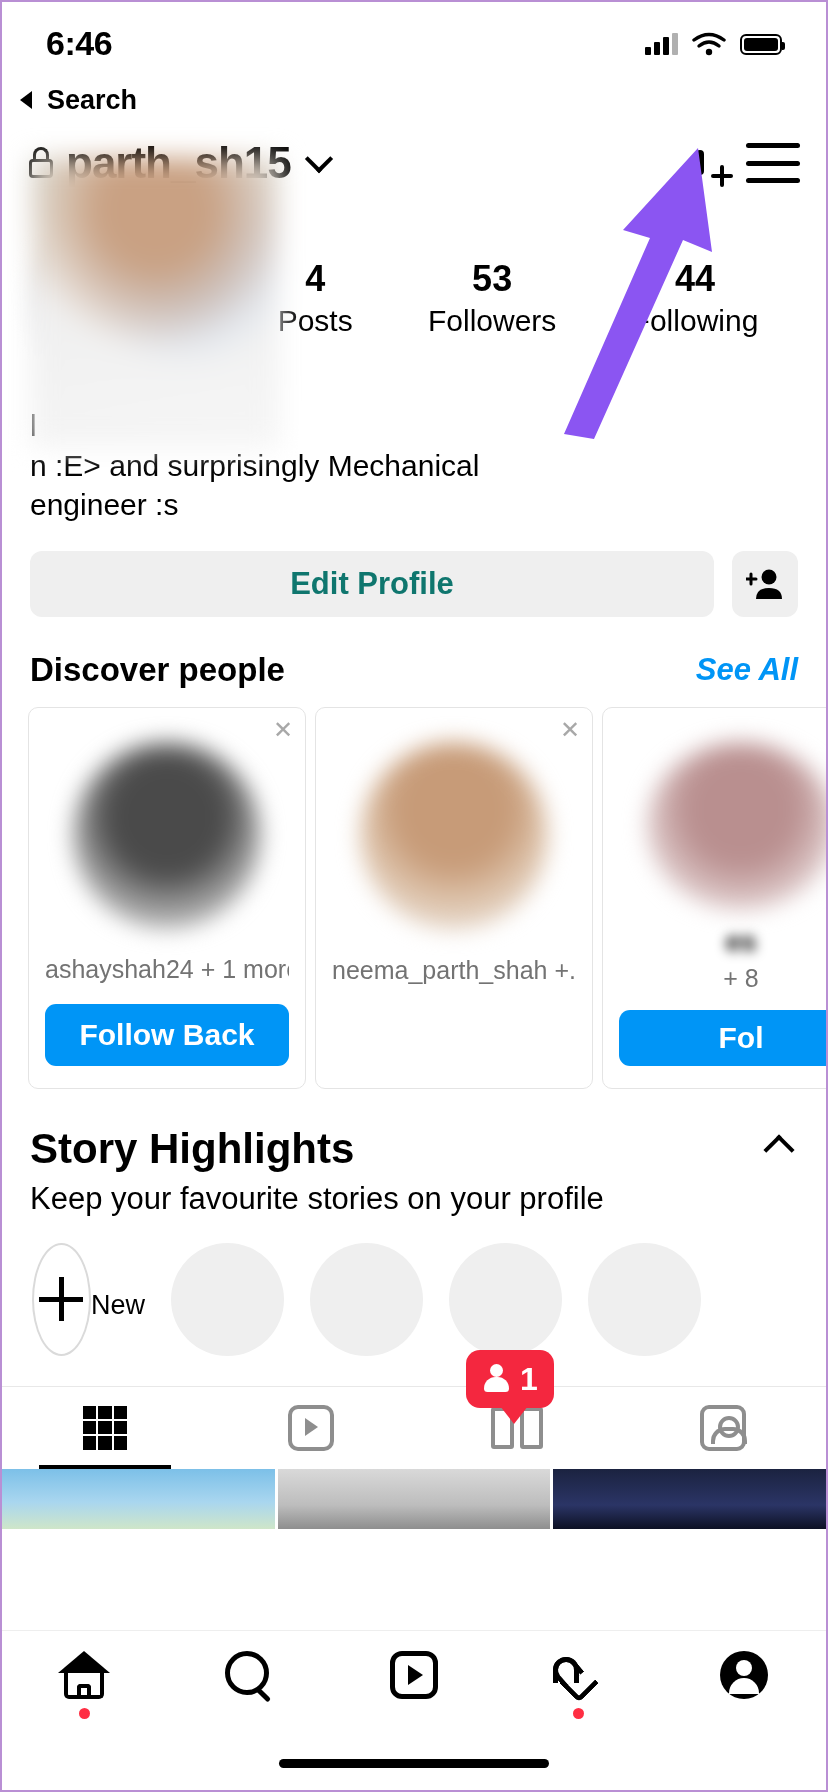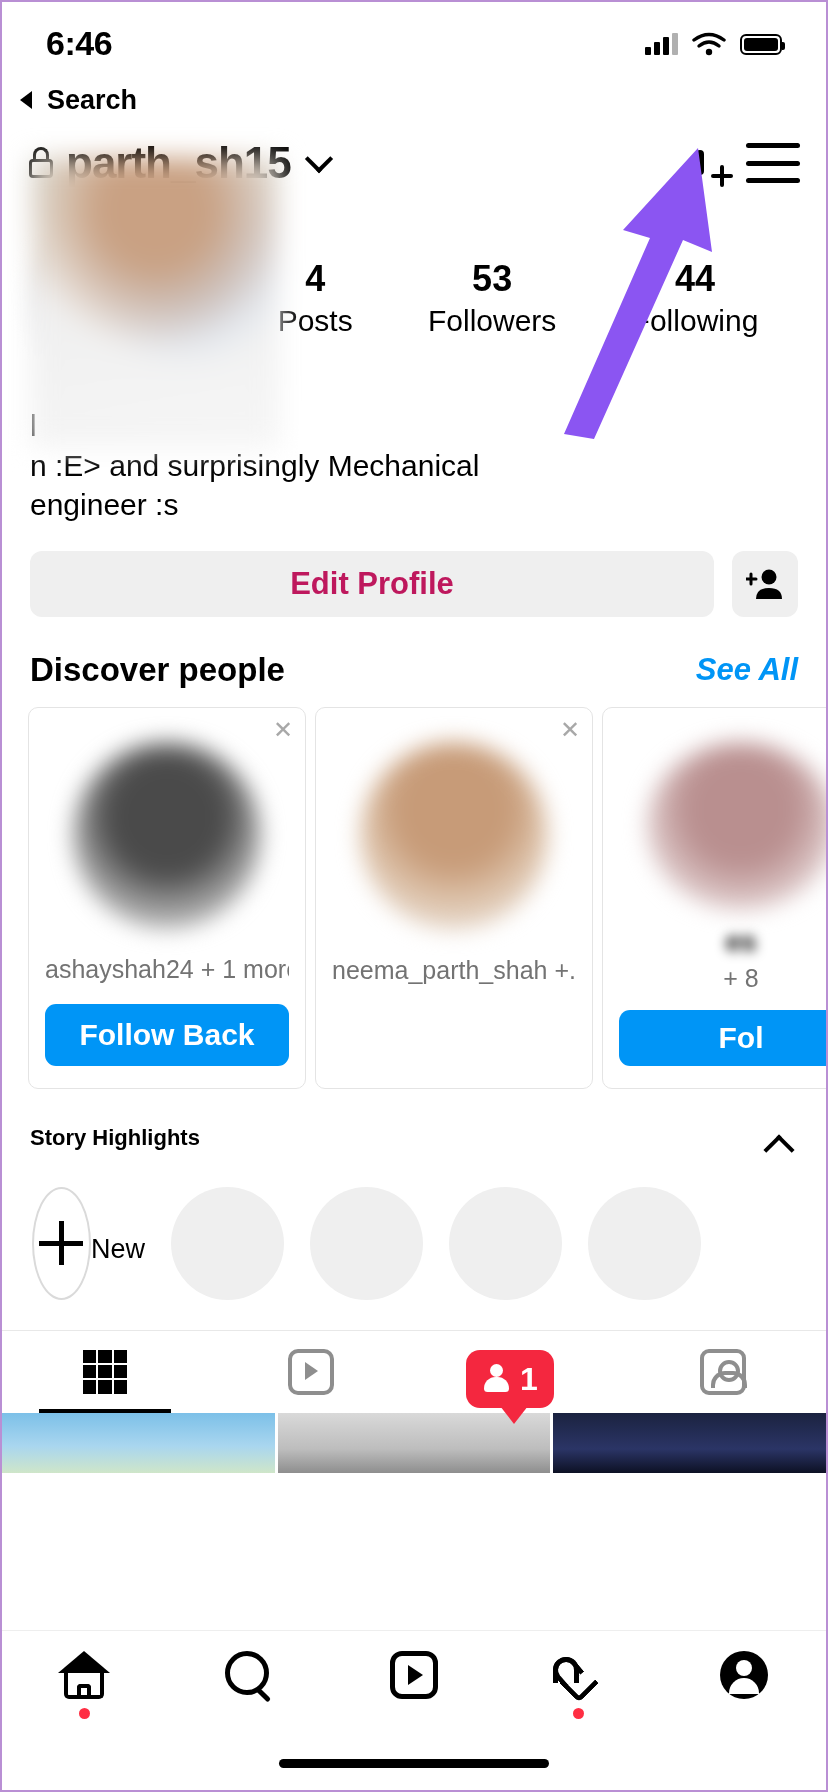--- a/index.html
+++ b/index.html
@@ -122,21 +122,21 @@
       radial-gradient(circle at 62% 34%, #cfd9e8 0 16%, rgba(207,217,232,0) 46%),
       linear-gradient(170deg,#dfe4de 0%, #efefef 42%, #f6f6f6 100%);
     filter:blur(13px);
     pointer-events:none;
   }
 
   
   .actionrow { display:flex; gap:18px; padding:26px 28px 0 28px; }
   .edit-profile {
     flex:1; height:66px; background:#efefef; border:none; border-radius:12px;
-    font-family:inherit; font-size:31px; font-weight:700; color:#be185d;
+    font-family:inherit; font-size:31px; font-weight:700; color:#0f766e;
     display:flex; align-items:center; justify-content:center;
   }
   .adduser-btn {
     width:66px; height:66px; background:#efefef; border-radius:12px;
     display:flex; align-items:center; justify-content:center; flex:none;
   }
 
   
   .section-head {
     display:flex; align-items:center; justify-content:space-between;
@@ -175,21 +175,21 @@
     background:#0095f6; color:#fff; font-family:inherit;
     font-size:30px; font-weight:700;
     display:flex; align-items:center; justify-content:center;
   }
 
   
   .highlights-head {
     display:flex; justify-content:space-between; align-items:flex-start;
     padding:36px 28px 0 28px;
   }
-  .hl-title { font-size:22px; font-weight:700; }
+  .hl-title { font-size:42px; font-weight:700; }
   .hl-sub { font-size:31px; margin-top:8px; }
   .chev-up {
     width:22px; height:22px; border-left:4px solid #000; border-top:4px solid #000;
     transform:rotate(45deg); margin-top:14px; margin-right:8px;
   }
   .hl-row { display:flex; gap:26px; padding:26px 30px 0 30px; }
   .hl-item { display:flex; flex-direction:row; align-items:center; width:113px; }
   .hl-circle { width:113px; height:113px; border-radius:50%; background:#efefef; }
   .hl-new {
     background:#fff; border:2px solid #dadada;
@@ -436,20 +436,21 @@
       <div class="card-pic pic-c"></div>
       <div class="card-name">es</div>
       <div class="card-sub">+ 8</div>
       <button class="follow-btn">Fol</button>
     </div>
   </div>
 
   <div class="highlights-head">
     <div>
       <div class="hl-title">Story Highlights</div>
+      <div class="hl-sub">Keep your favourite stories on your profile</div>
     </div>
     <span class="chev-up"></span>
   </div>
 
   <div class="hl-row">
     <div class="hl-item">
       <div class="hl-circle hl-new"></div>
       <div class="hl-label">New</div>
     </div>
     <div class="hl-item">

